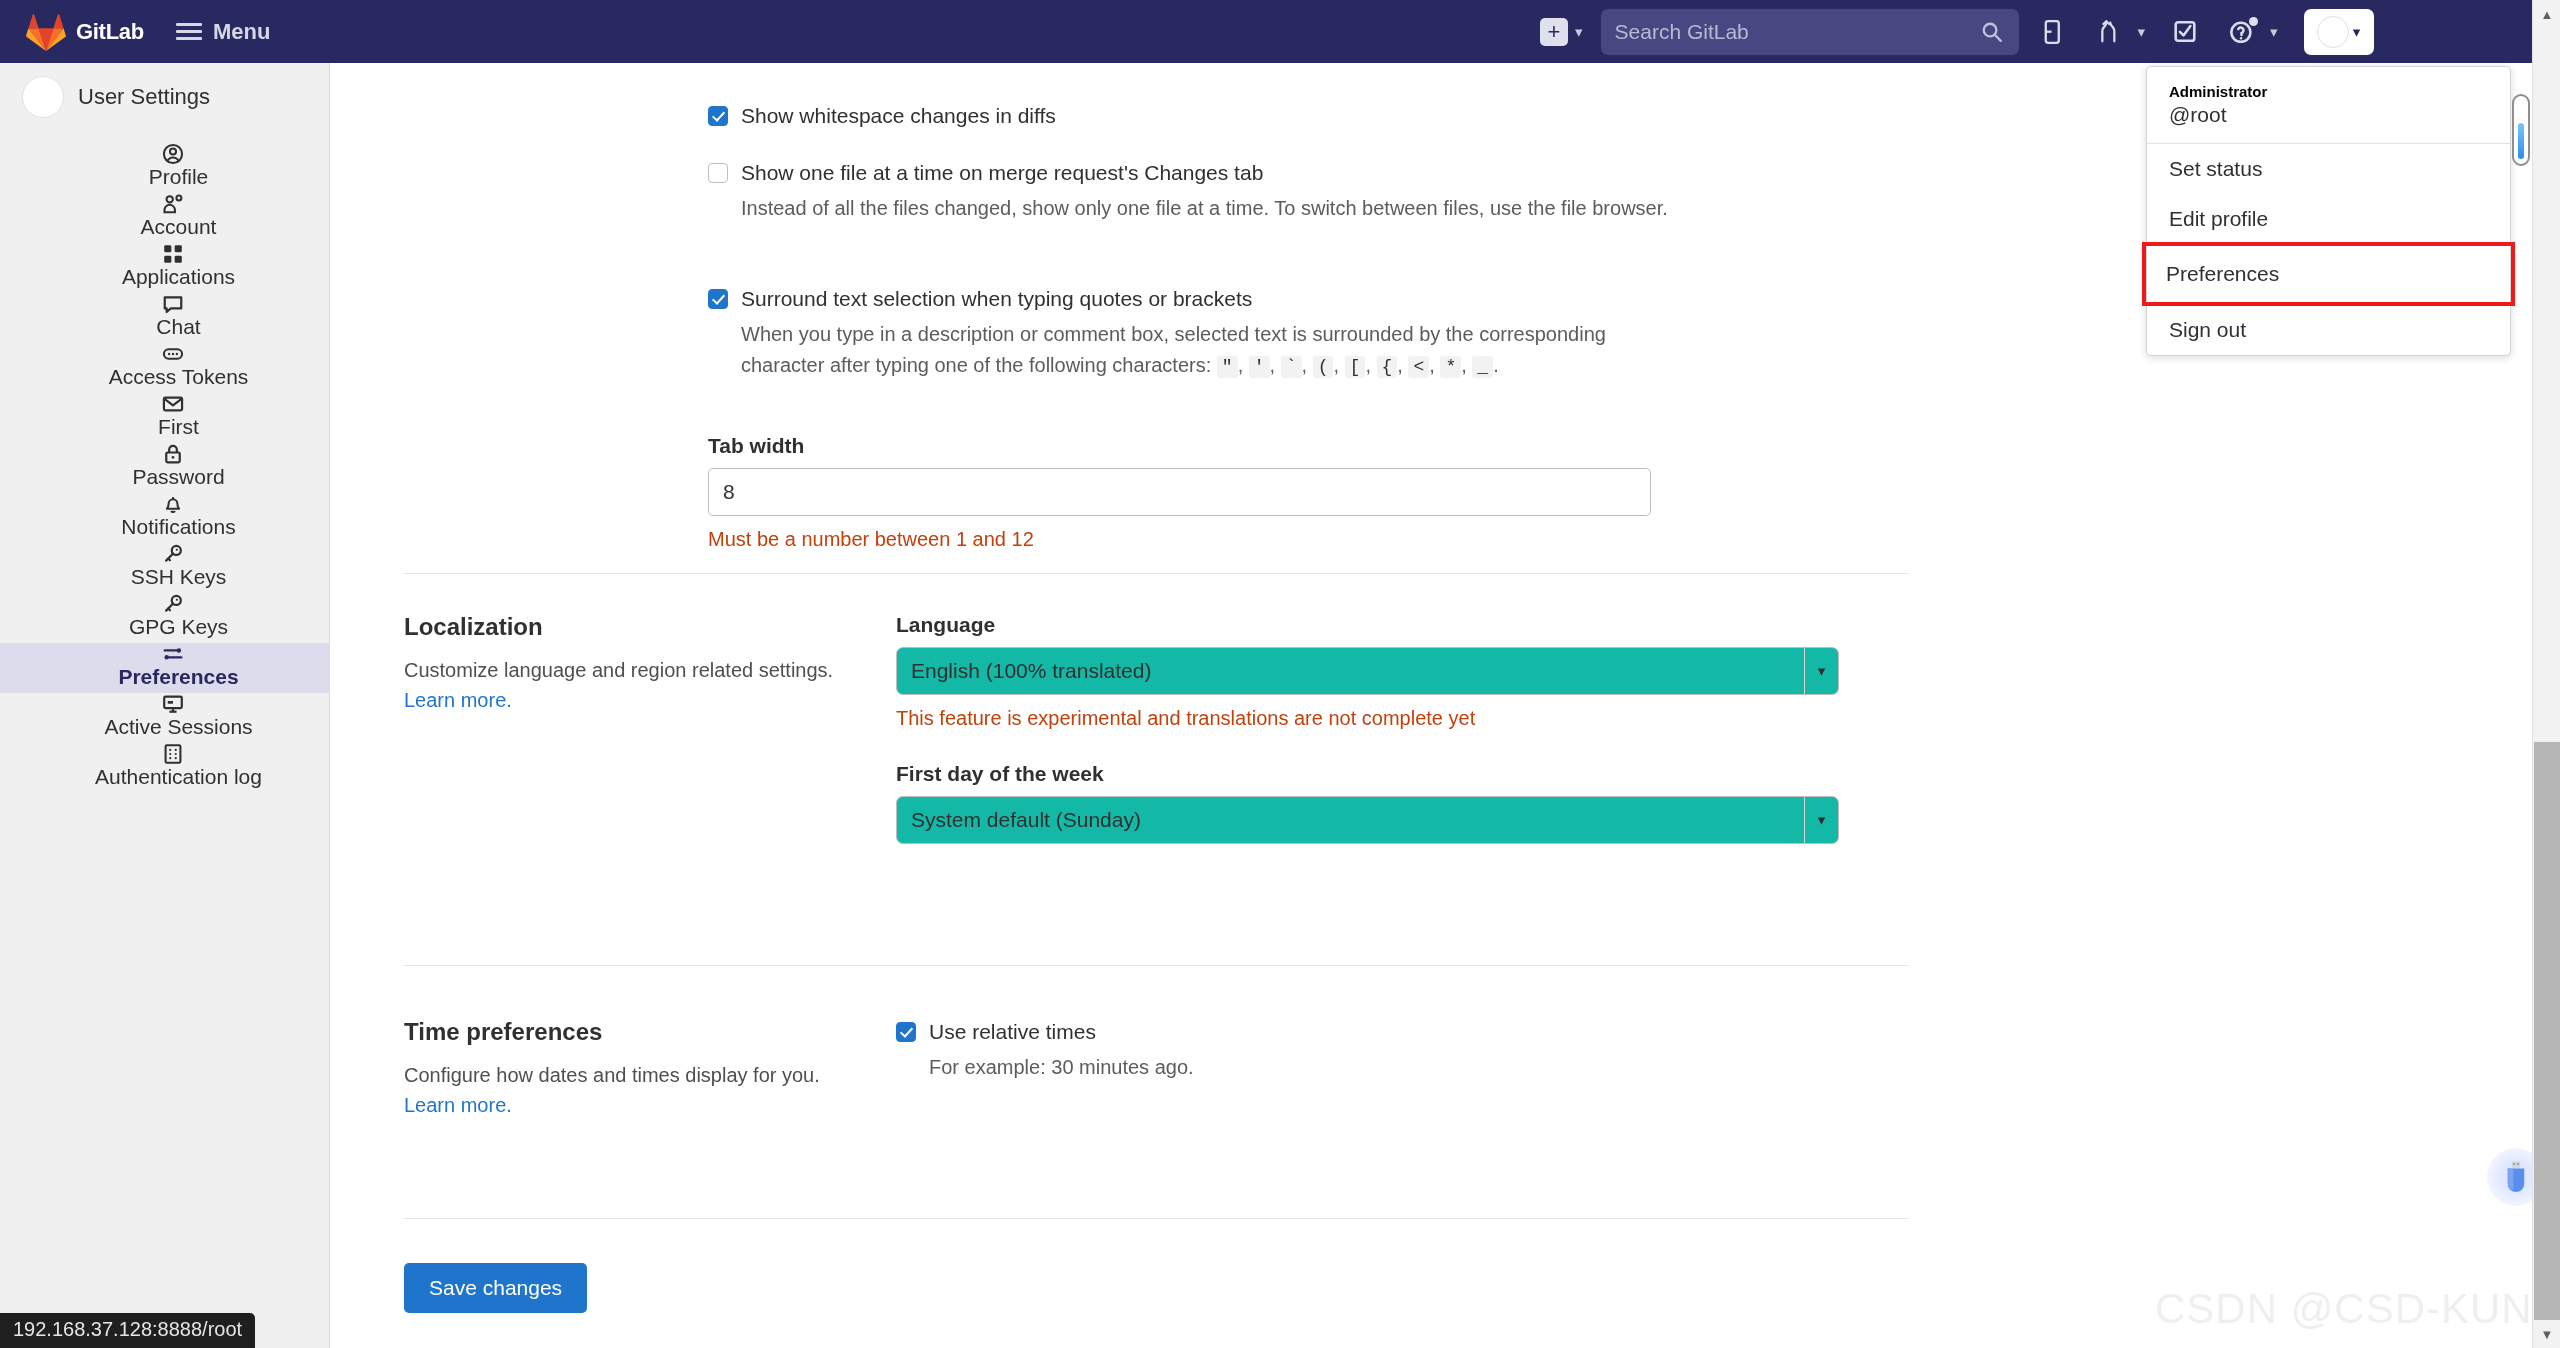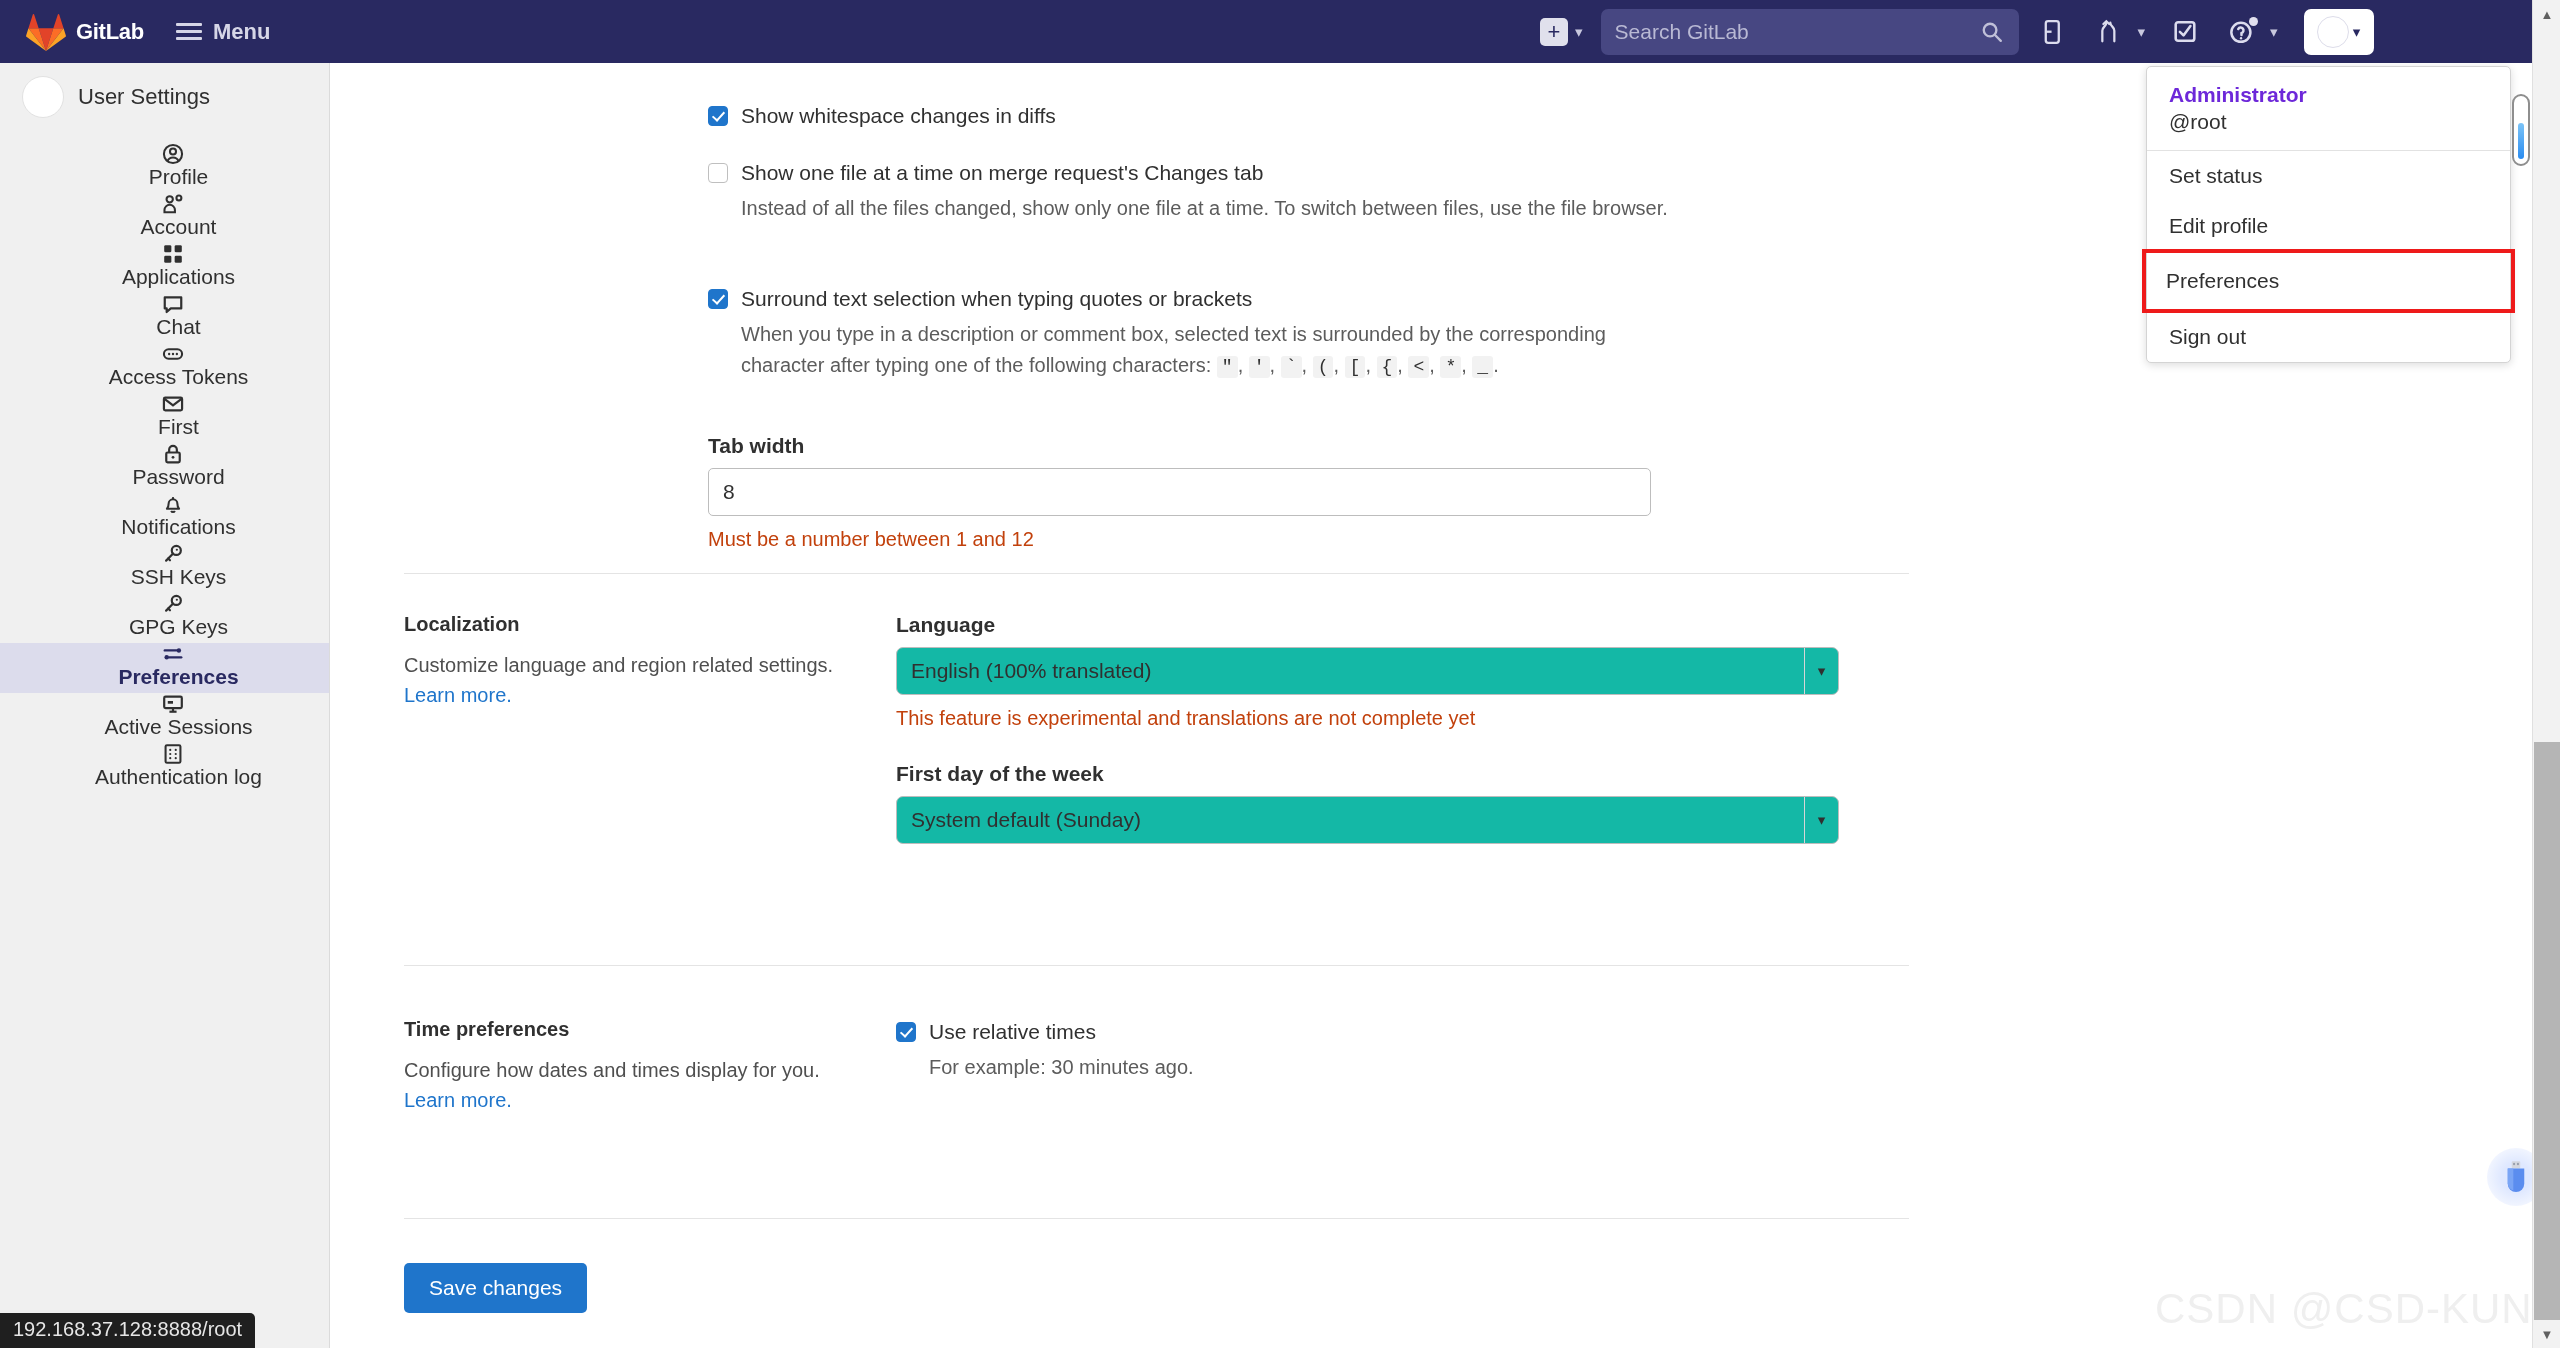--- a/index.html
+++ b/index.html
@@ -126,21 +126,21 @@
     position: absolute; left: 330px; top: 63px;
     width: 2200px; height: 1285px;
     background: #fff; overflow: hidden;
   }
   .content-inner { position: relative; width: 100%; height: 100%; }
 
   .row2 { display: flex; }
   .col-left { width: 492px; padding-right: 40px; }
   .col-right { flex: 1; }
 
-  .sec-title { font-size: 20px; color: #303030; font-weight: 600; margin: 0 0 14px 0; }
+  .sec-title { font-size: 24px; color: #303030; font-weight: 600; margin: 0 0 14px 0; }
   .sec-desc { font-size: 20px; color: #4f4f4f; line-height: 1.5; margin: 0; }
   .link { color: #1f75cb; text-decoration: none; }
 
   .cb-row { display: flex; align-items: flex-start; margin-bottom: 0px; }
   .cb {
     width: 20px; height: 20px; min-width: 20px;
     border: 1px solid #bfbfbf; border-radius: 4px;
     background: #fff; margin-top: 4px; margin-right: 13px;
   }
   .cb.checked {
@@ -196,21 +196,21 @@
 
   
   #user-dropdown {
     position: absolute; top: 66px; left: 2146px;
     width: 365px;
     background: #fff; border: 1px solid #d4d4d4; border-radius: 5px;
     box-shadow: 0 2px 8px rgba(0,0,0,.14);
     z-index: 50;
   }
   .dd-head { padding: 16px 22px 16px 22px; }
-  .dd-name { font-size: 21px; color:#6d28d9; font-weight: 600; }
+  .dd-name { font-size: 15px; color:#000000; font-weight: 600; }
   .dd-handle { font-size: 21px; color:#303030; margin-top: 3px; }
   .dd-sep { height:1px; background:#e2e2e2; }
   .dd-item {
     padding: 13px 22px; font-size: 21px; color:#303030;
     position: relative;
   }
   .dd-item.highlight {
     outline: 4px solid #ee1a1a; outline-offset: -2px;
     margin: 0 -3px; padding-top: 18px; padding-bottom: 18px;
   }

